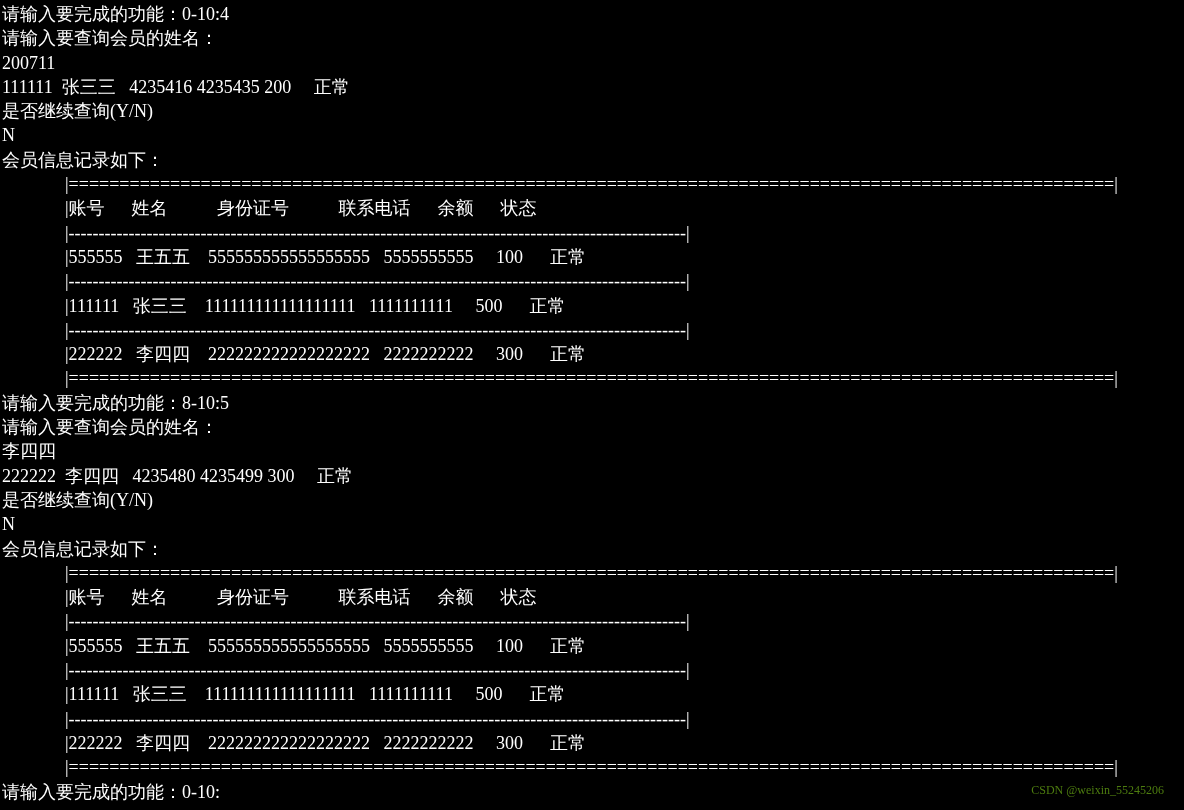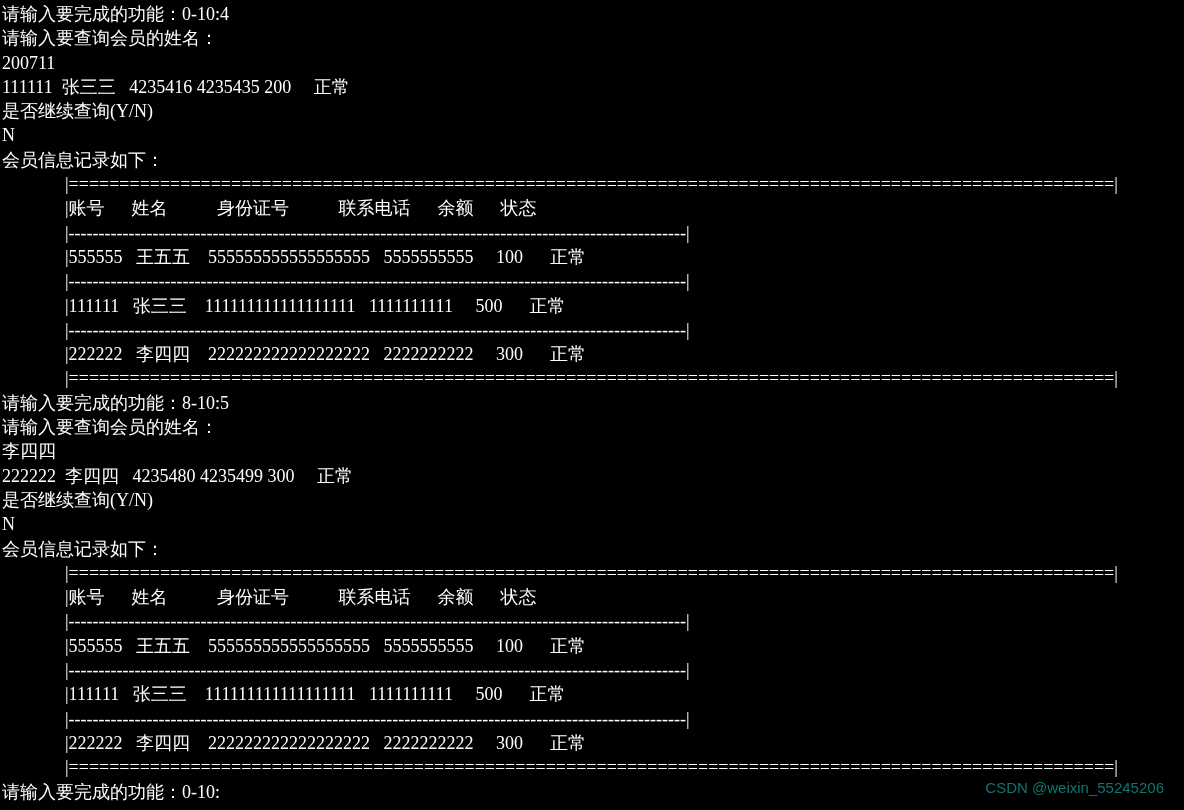--- a/index.html
+++ b/index.html
@@ -20,23 +20,23 @@
       position: relative;
     }
     .line {
       white-space: pre;
       font-family: Liberation Serif, serif;
     }
     .watermark {
       position: absolute;
       right: 20px;
       bottom: 12px;
-      color: #0f766e;
-      font-size: 15px;
-      font-family: Liberation Sans, sans-serif;
+      color: #4d7c0f;
+      font-size: 12px;
+      font-family: Liberation Serif, serif;
     }
     .indent {
       padding-left: 63px;
     }
   </style>
 </head>
 <body>
 
 <div class="line">请输入要完成的功能：0-10:4</div>
 <div class="line">请输入要查询会员的姓名：</div>

